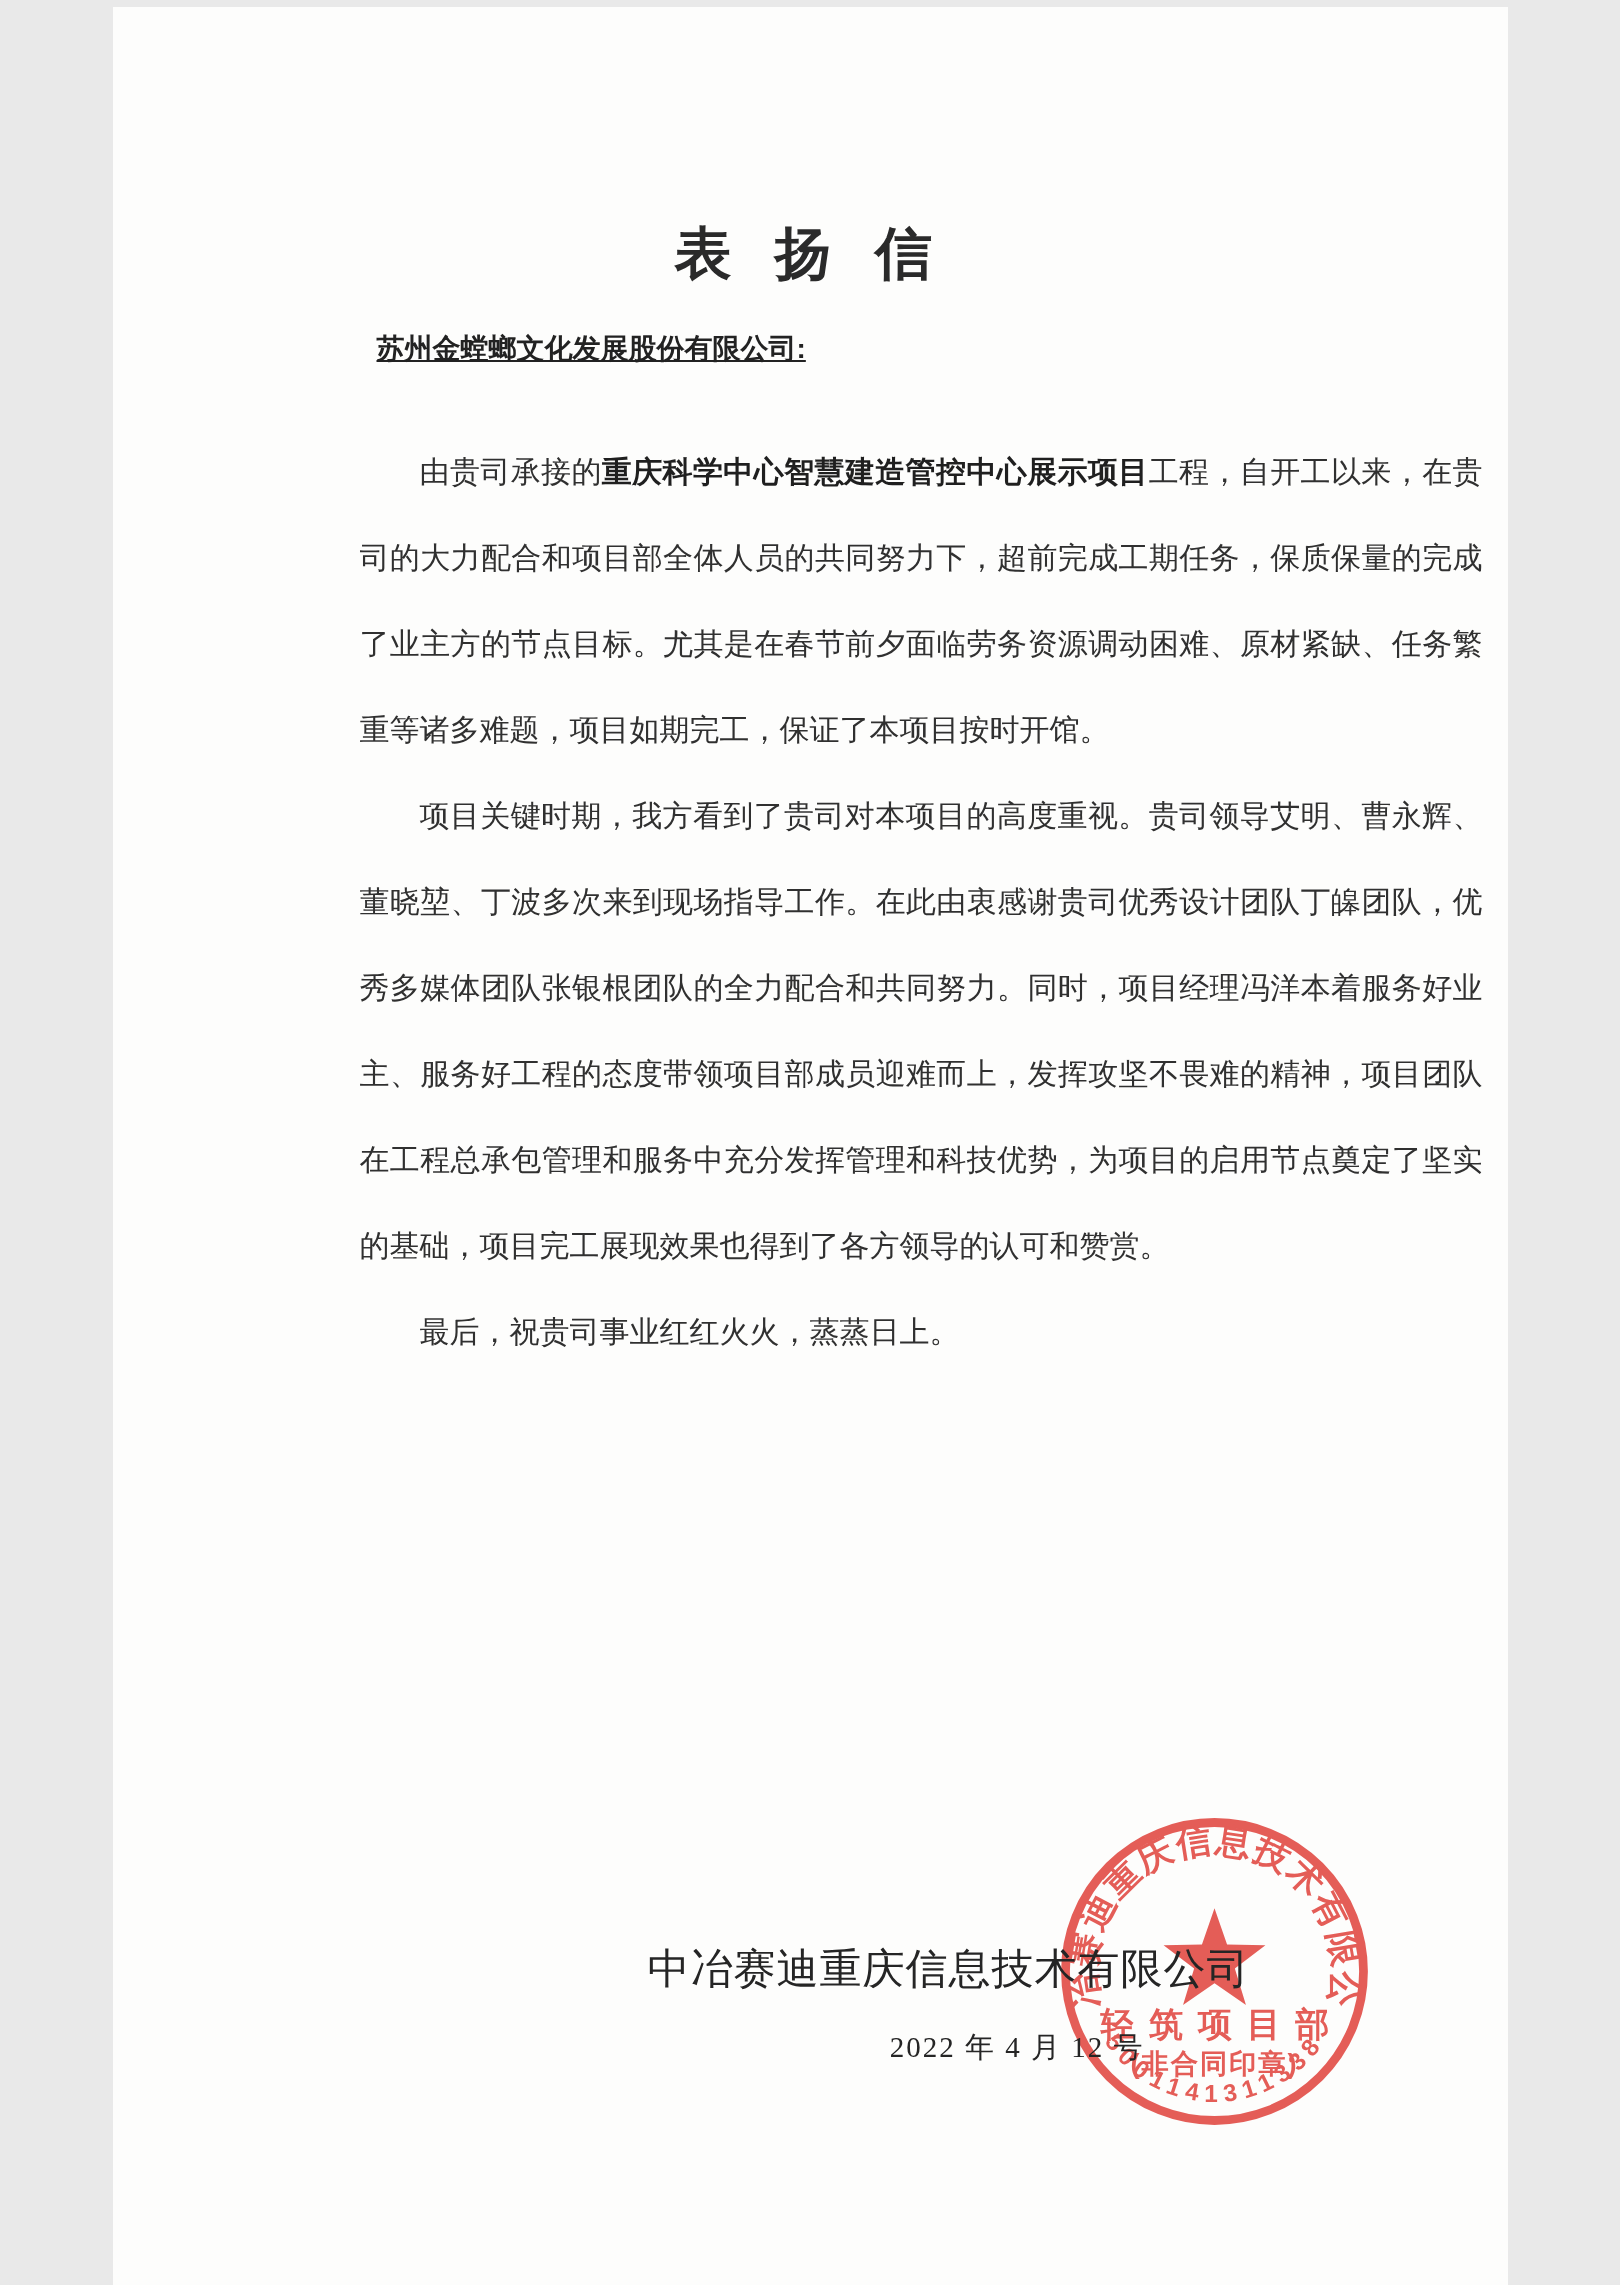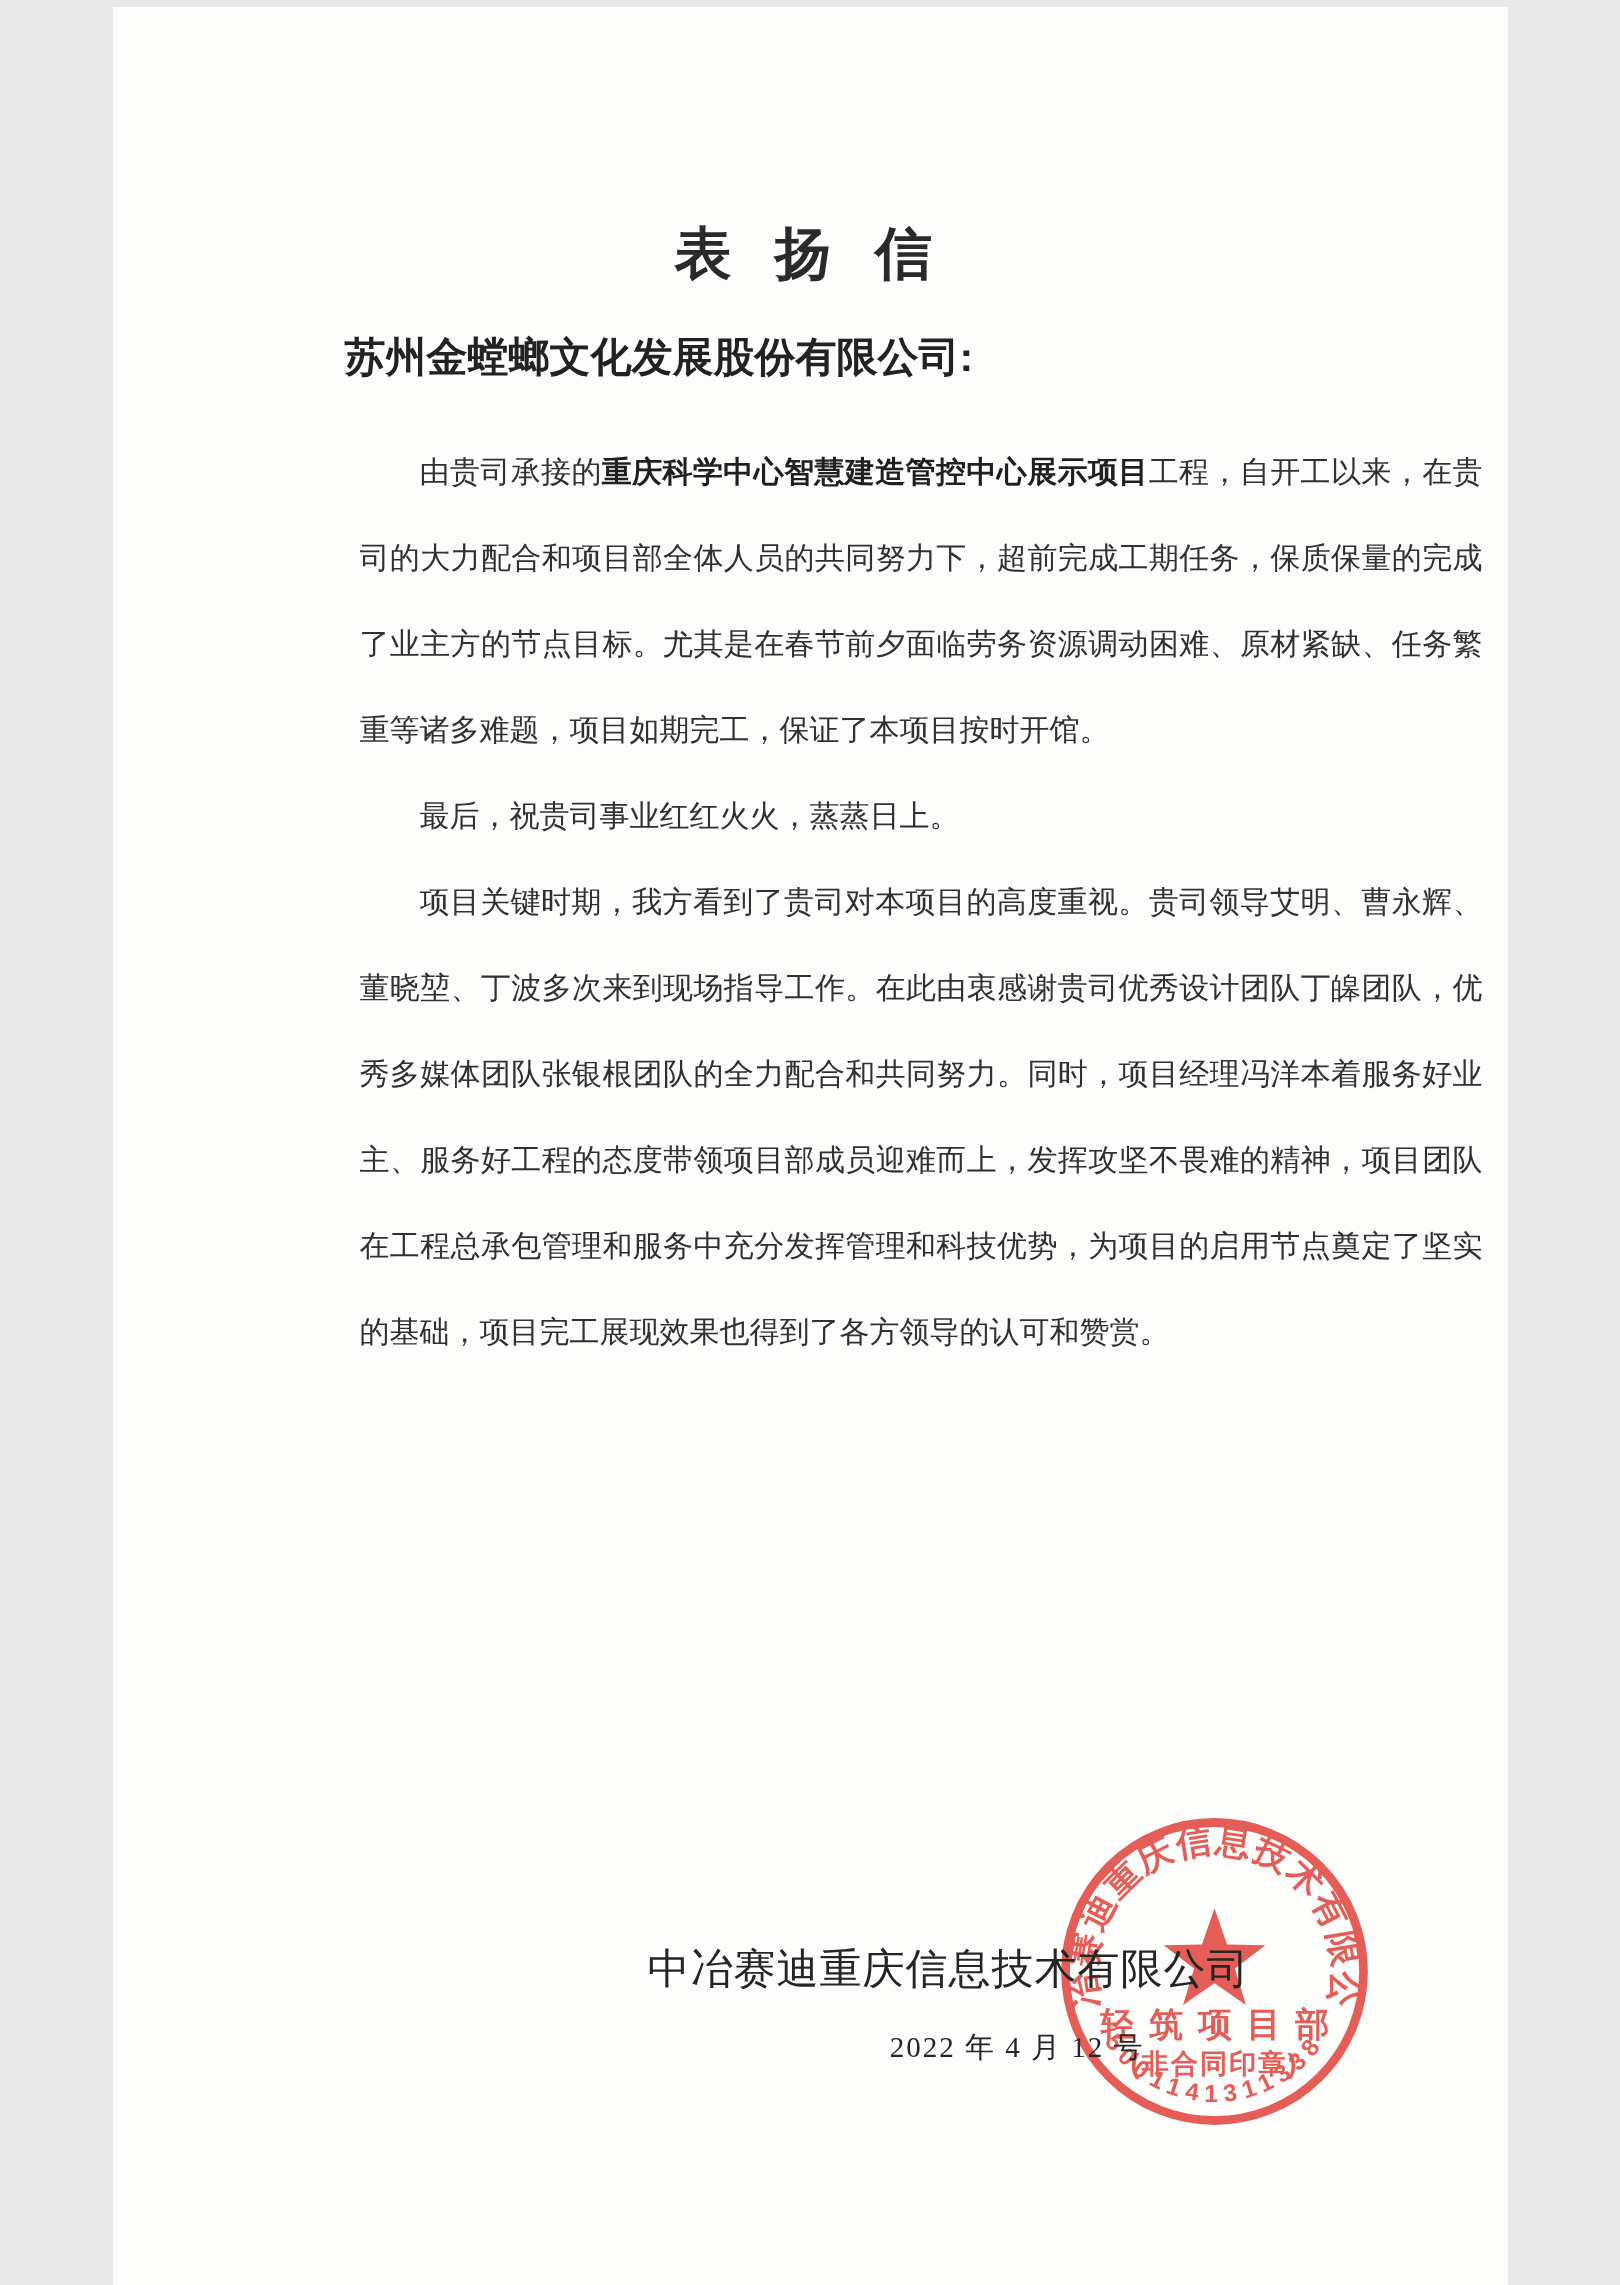--- a/index.html
+++ b/index.html
@@ -18,25 +18,26 @@
     text-align:center;
     font-family:"Liberation Sans", sans-serif;
     font-weight:bold;
     font-size:57px;
     letter-spacing:13.7px;
     color:#2a2a2a;
     margin:0;
   }
   .addressee{
     position:absolute;
-    top:323px;left:232px;
+    top:323px;left:264px;
     font-family:"Liberation Sans", sans-serif;
     font-weight:bold;
-    font-size:41px;
+    font-size:28px;
     color:#222;
+    text-decoration:underline;
   }
   .body-text{
     position:absolute;
     top:422px;left:247px;
     width:1123px;
     font-size:30px;
     line-height:86px;
     text-align:justify;
     color:#303030;
   }
@@ -81,22 +82,22 @@
 <body>
 
 <div class="page">
 
   <h1 class="doc-title">表 扬 信</h1>
 
   <div class="addressee">苏州金螳螂文化发展股份有限公司:</div>
 
   <div class="body-text">
       <p class="body-para"><span>由贵司承接的</span><span class="seg-bold">重庆科学中心智慧建造管控中心展示项目</span><span>工程，自开工以来，在贵司的大力配合和项目部全体人员的共同努力下，超前完成工期任务，保质保量的完成了业主方的节点目标。尤其是在春节前夕面临劳务资源调动困难、原材紧缺、任务繁重等诸多难题，项目如期完工，保证了本项目按时开馆。</span></p>
+      <p class="body-para"><span>项目关键时期，我方看到了贵司对本项目的高度重视。贵司领导艾明、曹永辉、董晓堃、丁波多次来到现场指导工作。在此由衷感谢贵司优秀设计团队丁皞团队，优秀多媒体团队张银根团队的全力配合和共同努力。同时，项目经理冯洋本着服务好业主、服务好工程的态度带领项目部成员迎难而上，发挥攻坚不畏难的精神，项目团队在工程总承包管理和服务中充分发挥管理和科技优势，为项目的启用节点奠定了坚实的基础，项目完工展现效果也得到了各方领导的认可和赞赏。</span></p>
       <p class="body-para"><span>最后，祝贵司事业红红火火，蒸蒸日上。</span></p>
-      <p class="body-para"><span>项目关键时期，我方看到了贵司对本项目的高度重视。贵司领导艾明、曹永辉、董晓堃、丁波多次来到现场指导工作。在此由衷感谢贵司优秀设计团队丁皞团队，优秀多媒体团队张银根团队的全力配合和共同努力。同时，项目经理冯洋本着服务好业主、服务好工程的态度带领项目部成员迎难而上，发挥攻坚不畏难的精神，项目团队在工程总承包管理和服务中充分发挥管理和科技优势，为项目的启用节点奠定了坚实的基础，项目完工展现效果也得到了各方领导的认可和赞赏。</span></p>
     </div>
 
   <svg class="stamp" viewBox="-172 -172 344 344" xmlns="http://www.w3.org/2000/svg">
     <defs>
       <path id="seal-arc-top" d="M -114.6 41.7 A 122 122 0 1 1 114.6 41.7" fill="none"></path>
       <path id="seal-arc-bottom" d="M -116 67 A 134 134 0 0 0 116 67" fill="none"></path>
     </defs>
     <circle cx="0" cy="0" r="153" fill="none" stroke="#e2504a" stroke-width="9"></circle>
     <polygon fill="#e2504a" points="0,-65 12.9,-27.8 52.3,-27 20.9,-3.2 32.3,34.5 0,12 -32.3,34.5 -20.9,-3.2 -52.3,-27 -12.9,-27.8"></polygon>
     <text fill="#e2504a" font-size="36" letter-spacing="2">

